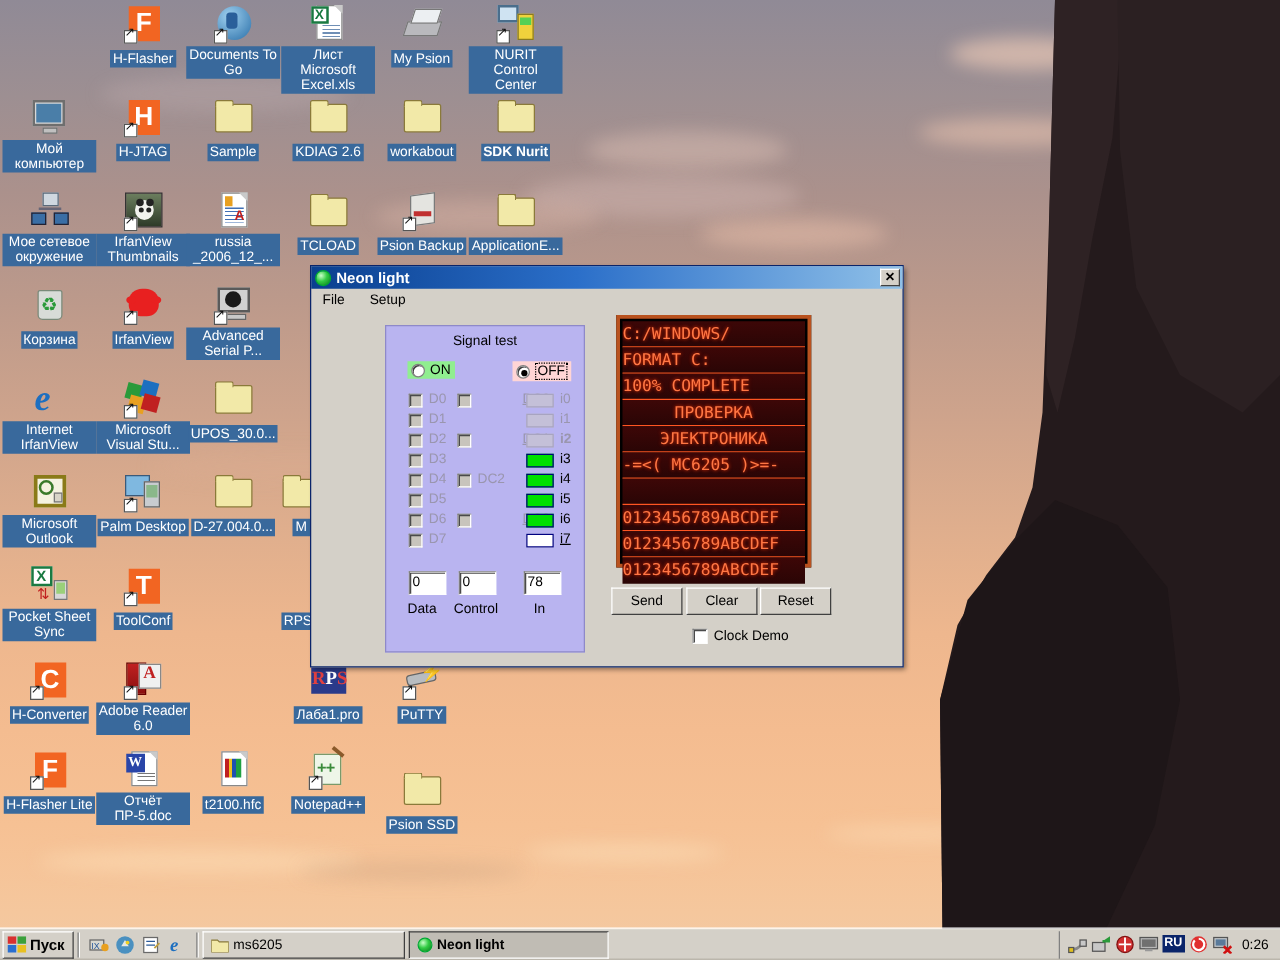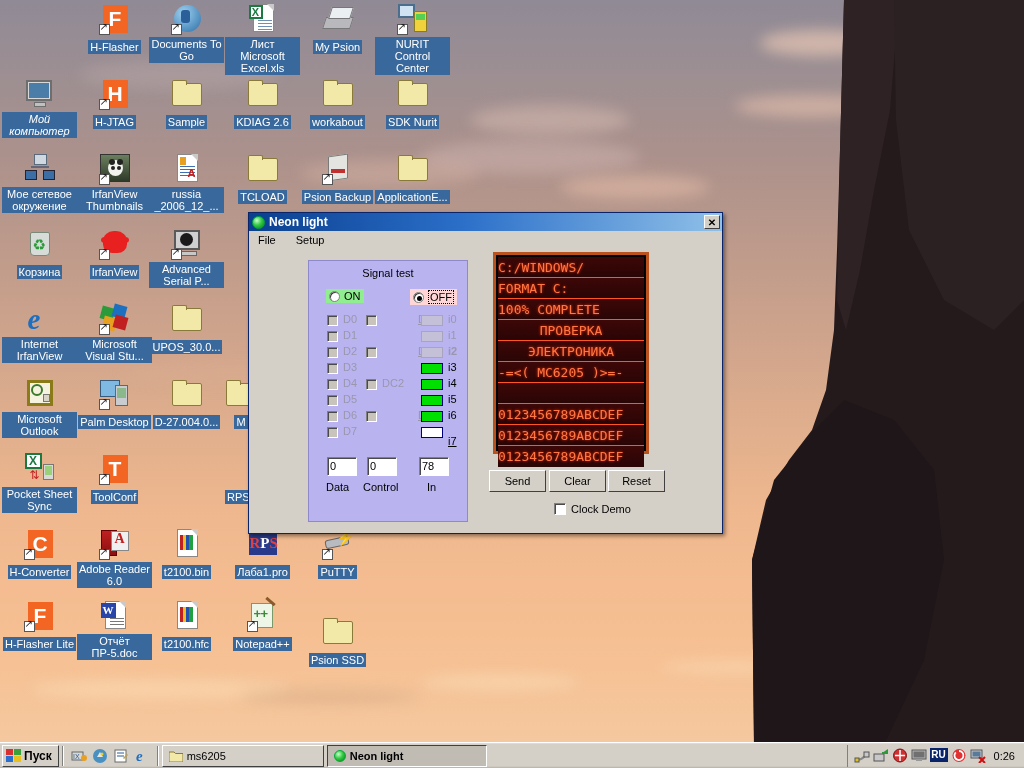--- a/index.html
+++ b/index.html
@@ -352,21 +352,21 @@
   <div class="dicon" style="left:375px;top:3px;">
     <div class="glyph">
       <div style="position:absolute;left:1px;top:1px;width:17px;height:14px;background:#cfe3f2;border:2px solid #4a6e8c;"></div>
       <div style="position:absolute;left:17px;top:8px;width:13px;height:21px;background:#f0d23c;border:1px solid #8a7a20;"></div>
       <div style="position:absolute;left:19px;top:11px;width:9px;height:6px;background:#55d055;"></div>
       <div class="shc"></div>
     </div>
     <span class="lbl">NURIT Control Center</span>
   </div>
 
-  <div class="dicon" style="left:2px;top:78px;font-style:italic;">
+  <div class="dicon" style="left:2px;top:78px;">
     <div class="glyph">
       <div style="position:absolute;left:2px;top:2px;width:26px;height:21px;background:#d8d8d8;border:2px solid #6e6e6e;"></div>
       <div style="position:absolute;left:5px;top:5px;width:20px;height:15px;background:#4a7ea8;"></div>
       <div style="position:absolute;left:10px;top:24px;width:12px;height:5px;background:#c0c0c0;border:1px solid #6e6e6e;"></div>
     </div>
     <span class="lbl">Мой компьютер</span>
   </div>
   <div class="dicon" style="left:77px;top:78px;">
     <div class="glyph">
         <div class="ic-sq">H</div>
@@ -385,21 +385,21 @@
         <div class="ic-folder"></div>
       </div>
     <span class="lbl">KDIAG 2.6</span>
   </div>
   <div class="dicon" style="left:300px;top:78px;">
     <div class="glyph">
         <div class="ic-folder"></div>
       </div>
     <span class="lbl">workabout</span>
   </div>
-  <div class="dicon" style="left:375px;top:78px;">
+  <div class="dicon" style="left:375px;top:78px;font-weight:bold;">
     <div class="glyph">
         <div class="ic-folder"></div>
       </div>
     <span class="lbl">SDK Nurit</span>
   </div>
 
   <div class="dicon" style="left:77px;top:153px;">
     <div class="glyph">
       <div style="position:absolute;left:1px;top:1px;width:30px;height:28px;background:linear-gradient(#6b7e5e,#2e3a28);border:1px solid #333;"></div>
       <div style="position:absolute;left:9px;top:7px;width:15px;height:16px;background:#f2f2ee;border-radius:50%;"></div>
@@ -548,28 +548,20 @@
     <span class="lbl">H-Converter</span>
   </div>
   <div class="dicon" style="left:77px;top:528px;">
     <div class="glyph">
       <div style="position:absolute;left:2px;top:2px;width:16px;height:26px;background:linear-gradient(#c02020,#8a1010);border:1px solid #600;"></div>
       <div style="position:absolute;left:12px;top:3px;width:18px;height:20px;background:#f0f0f0;border:1px solid #888;"></div>
       <div style="position:absolute;left:16px;top:4px;color:#c02020;font-size:14px;font-weight:bold;line-height:14px;font-family:'Liberation Serif',serif;">A</div>
       <div class="shc"></div>
     </div>
     <span class="lbl">Adobe Reader 6.0</span>
-  </div>
-  <div class="dicon" style="left:149px;top:528px;">
-    <div class="glyph">
-      <div class="ic-doc"></div>
-      <div style="position:absolute;left:9px;top:7px;width:13px;height:15px;background:
-        linear-gradient(90deg,#c02020 0 3px,#f0c020 3px 6px,#2050b0 6px 9px,#20a040 9px 13px);"></div>
-    </div>
-    <span class="lbl">t2100.bin</span>
   </div>
   <div class="dicon" style="left:225px;top:528px;">
     <div class="glyph">
       <div style="position:absolute;left:2px;top:5px;width:28px;height:22px;background:#2a3a8a;"></div>
       <div style="position:absolute;left:3px;top:7px;color:#e04040;font-size:15px;font-weight:bold;line-height:16px;font-family:'Liberation Serif',serif;">R<span style="color:#fff;">P</span>S</div>
     </div>
     <span class="lbl">Лаба1.pro</span>
   </div>
   <div class="dicon" style="left:300px;top:528px;">
     <div class="glyph">
@@ -714,21 +706,21 @@
           <div class="cbx" style="left:57px;top:2px;"></div>
           <span class="sig-lbl u" style="left:73px;top:0px;">DC3</span>
           <div class="led on" style="left:112px;top:2px;"></div>
           <span class="ilbl lit" style="left:139px;top:0px;">i6</span>
         </div>
 
         <div class="sig-row">
           <div class="cbx" style="left:18px;top:2px;"></div>
           <span class="sig-lbl" style="left:34px;top:0px;">D7</span>
           <div class="led blank" style="left:112px;top:2px;"></div>
-          <span class="ilbl u" style="left:139px;top:10px;">i7</span>
+          <span class="ilbl u" style="left:139px;top:0px;">i7</span>
         </div>
       </div>
 
       <div class="numbox" style="left:18px;top:196px;">0</div>
       <div class="numbox" style="left:58px;top:196px;">0</div>
       <div class="numbox" style="left:110px;top:196px;">78</div>
 
       <span class="numlbl" style="left:17px;top:220px;">Data</span>
       <span class="numlbl" style="left:54px;top:220px;">Control</span>
       <span class="numlbl" style="left:118px;top:220px;">In</span>

